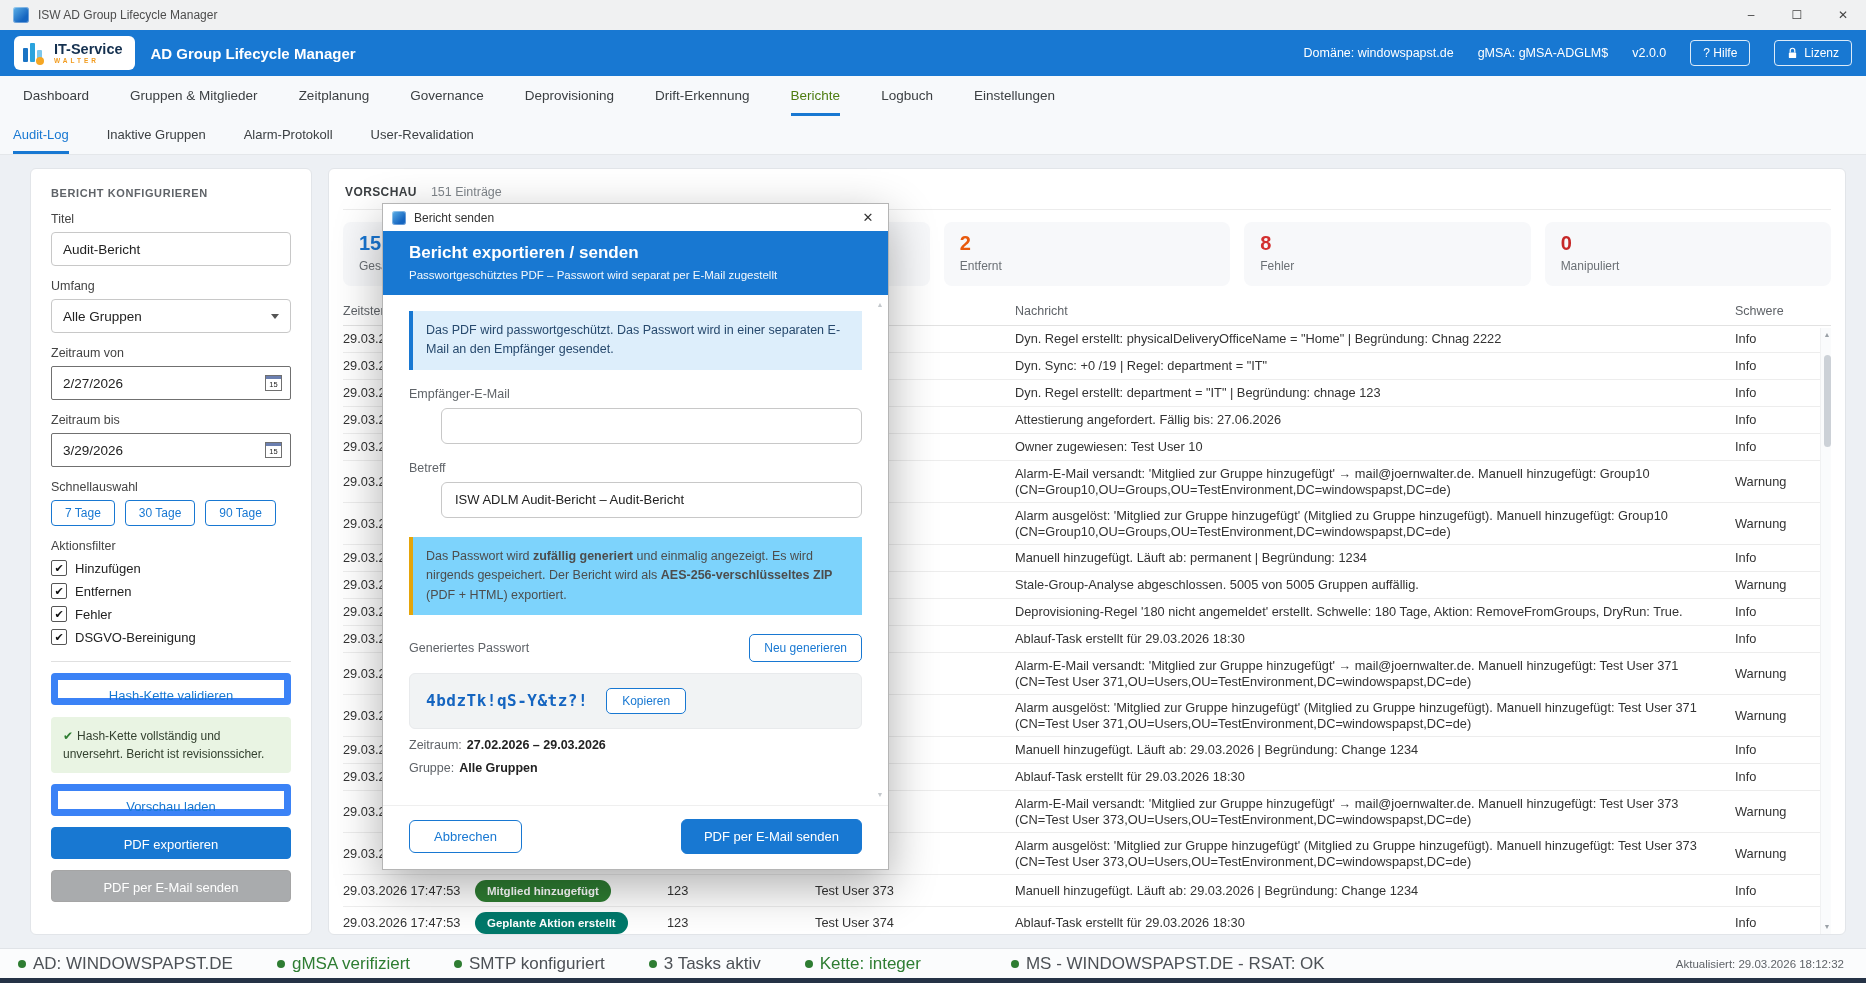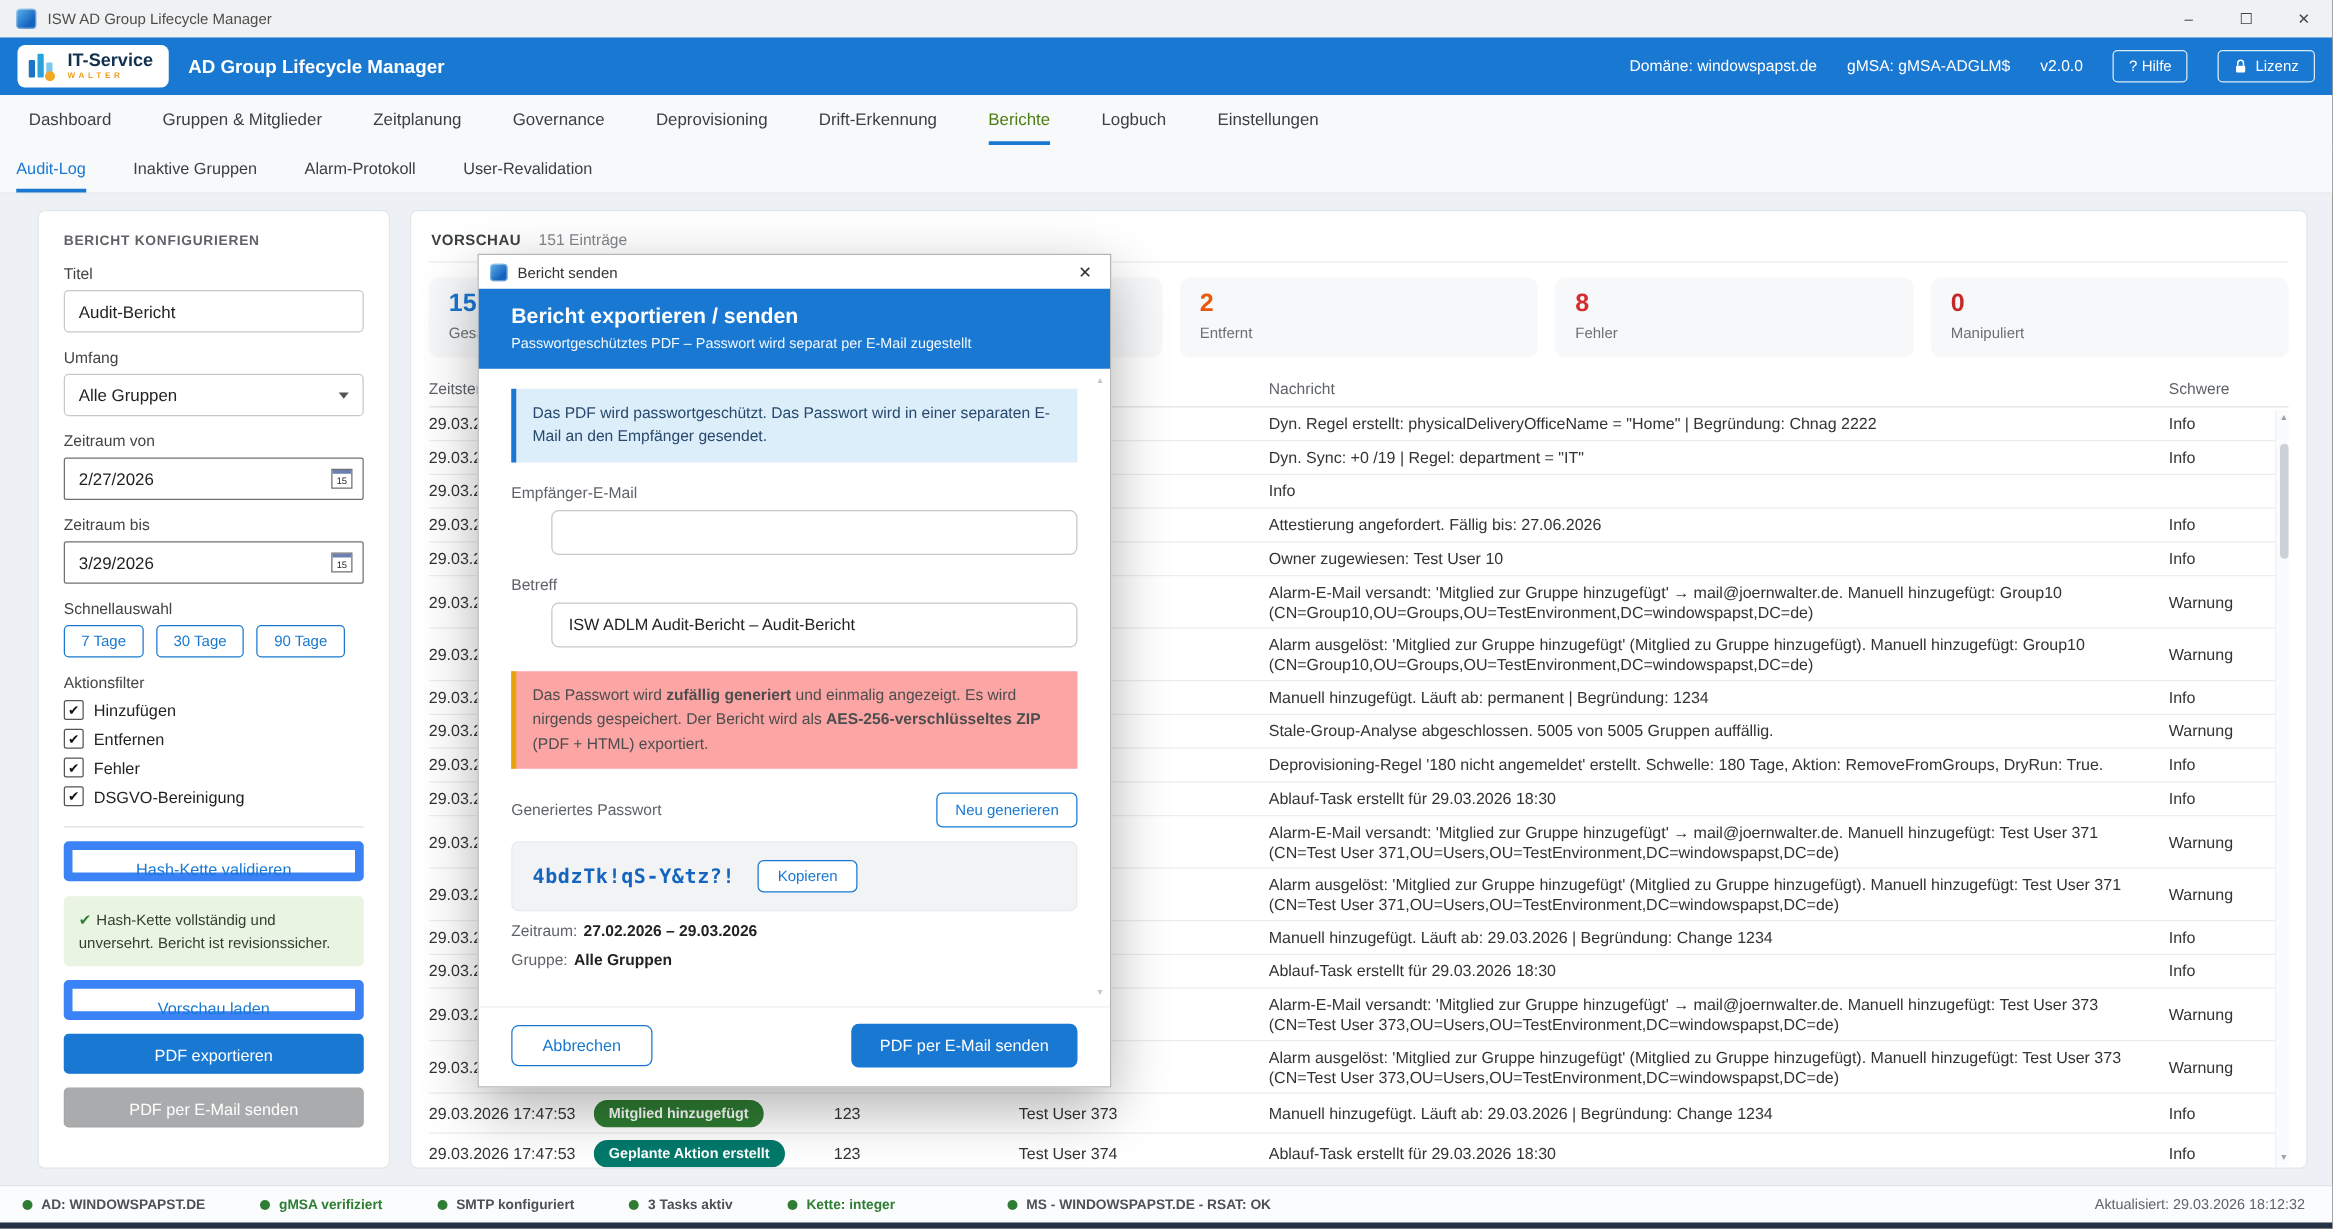--- a/index.html
+++ b/index.html
@@ -85,39 +85,39 @@
   .m-icon{width:14px;height:14px;border-radius:3px;background:linear-gradient(135deg,#5fb2e8 0%,#1565c0 70%);box-shadow:inset 0 0 0 1px rgba(255,255,255,.35);}
   .m-title{font-size:12px;color:#333;margin-left:8px;}
   .m-close{margin-left:auto;width:32px;height:100%;display:flex;align-items:center;justify-content:center;font-size:13px;color:#333;}
   .m-head{background:#1878d2;color:#fff;padding:12px 26px 14px;flex:none;}
   .m-head-title{font-size:17px;font-weight:bold;}
   .m-head-sub{font-size:11.5px;margin-top:6px;opacity:.95;}
   .m-body{flex:1;padding:16px 26px 0;position:relative;overflow:hidden;}
   .m-info{background:#ddeefb;border-left:4px solid #1878d2;padding:10px 13px;font-size:12.5px;color:#27496d;line-height:1.55;}
   .m-label{font-size:12.5px;color:#5f6368;margin:17px 0 7px;}
   .m-input{height:34px;border:1px solid #c8c8c8;border-radius:6px;display:flex;align-items:center;padding:0 13px;font-size:13px;color:#222;background:#fff;margin-left:32px;}
-  .m-warn{background:#fca5a5;border-left:4px solid #e5a50a;padding:10px 13px;font-size:12.5px;color:#4d4d4d;line-height:1.55;margin-top:19px;}
+  .m-warn{background:#7dd3fc;border-left:4px solid #e5a50a;padding:10px 13px;font-size:12.5px;color:#4d4d4d;line-height:1.55;margin-top:19px;}
   .m-pwrow{display:flex;align-items:center;justify-content:space-between;margin-top:19px;}
   .m-pwlabel{font-size:12.5px;color:#5f6368;}
   .m-regen{border:1px solid #1878d2;color:#1878d2;border-radius:5px;font-size:12px;padding:6px 14px;background:#fff;}
   .m-pwbox{background:#f1f3f4;border:1px solid #e8eaec;border-radius:6px;margin-top:11px;padding:14px 16px;display:flex;align-items:center;gap:18px;}
   .m-pw{font-family:"DejaVu Sans Mono",monospace;font-weight:bold;font-size:16px;color:#1565c0;letter-spacing:.5px;}
   .m-copy{border:1px solid #1878d2;color:#1878d2;border-radius:5px;font-size:12px;padding:5px 15px;background:#fff;}
   .m-meta{font-size:12.5px;color:#5f6368;margin-top:9px;}
   .m-meta:first-of-type{margin-top:17px;}
   .m-meta b{color:#222;margin-left:5px;}
   .m-scrollbar{position:absolute;right:3px;top:6px;bottom:6px;width:10px;display:flex;flex-direction:column;justify-content:space-between;align-items:center;}
   .m-sarr{font-size:7px;color:#c4c8cc;line-height:8px;}
   .m-foot{flex:none;display:flex;justify-content:space-between;align-items:center;padding:13px 26px 15px;border-top:1px solid #efefef;}
   .m-cancel{border:1px solid #1878d2;color:#1878d2;border-radius:6px;background:#fff;font-size:13px;padding:8px 24px;}
   .m-send{background:#1878d2;color:#fff;border:1px solid #1878d2;border-radius:6px;font-size:13px;padding:9px 22px;}
   
   .statusbar{position:absolute;left:0;right:0;bottom:5px;height:30px;background:#fbfcfd;border-top:1px solid #e0e3e7;
              display:flex;align-items:center;padding:0 22px 0 18px;box-sizing:border-box;}
-  .sitem{display:flex;align-items:center;gap:7px;font-size:11px;color:#4d5156;margin-right:44px;white-space:nowrap;font-weight:bold;}
+  .sitem{display:flex;align-items:center;gap:7px;font-size:17px;color:#4d5156;margin-right:44px;white-space:nowrap;}
   .sitem.green{color:#2e7d32;}
   .sitem.gap{margin-left:46px;}
   .dot{width:8px;height:8px;border-radius:50%;background:#2e7d32;flex:none;}
   .supdated{margin-left:auto;font-size:11.5px;color:#5f6368;}
   .bottomstrip{position:absolute;left:0;right:0;bottom:0;height:5px;background:#253246;}
 </style>
 </head>
 <body>
 
 <div id="app">
@@ -303,20 +303,21 @@
      <div></div>
      <div style="white-space:nowrap"></div>
      <div>Dyn. Sync: +0 /19 | Regel: department = "IT"</div>
      <div>Info</div>
             </div>
             <div class="trow">
      <div style="white-space:nowrap">29.03.2026</div>
      <div></div>
      <div></div>
      <div style="white-space:nowrap"></div>
+     <div>Dyn. Regel erstellt: department = "IT" | Begründung: chnage 123</div>
      <div>Info</div>
             </div>
             <div class="trow">
      <div style="white-space:nowrap">29.03.2026</div>
      <div></div>
      <div></div>
      <div style="white-space:nowrap"></div>
      <div>Attestierung angefordert. Fällig bis: 27.06.2026</div>
      <div>Info</div>
             </div>

